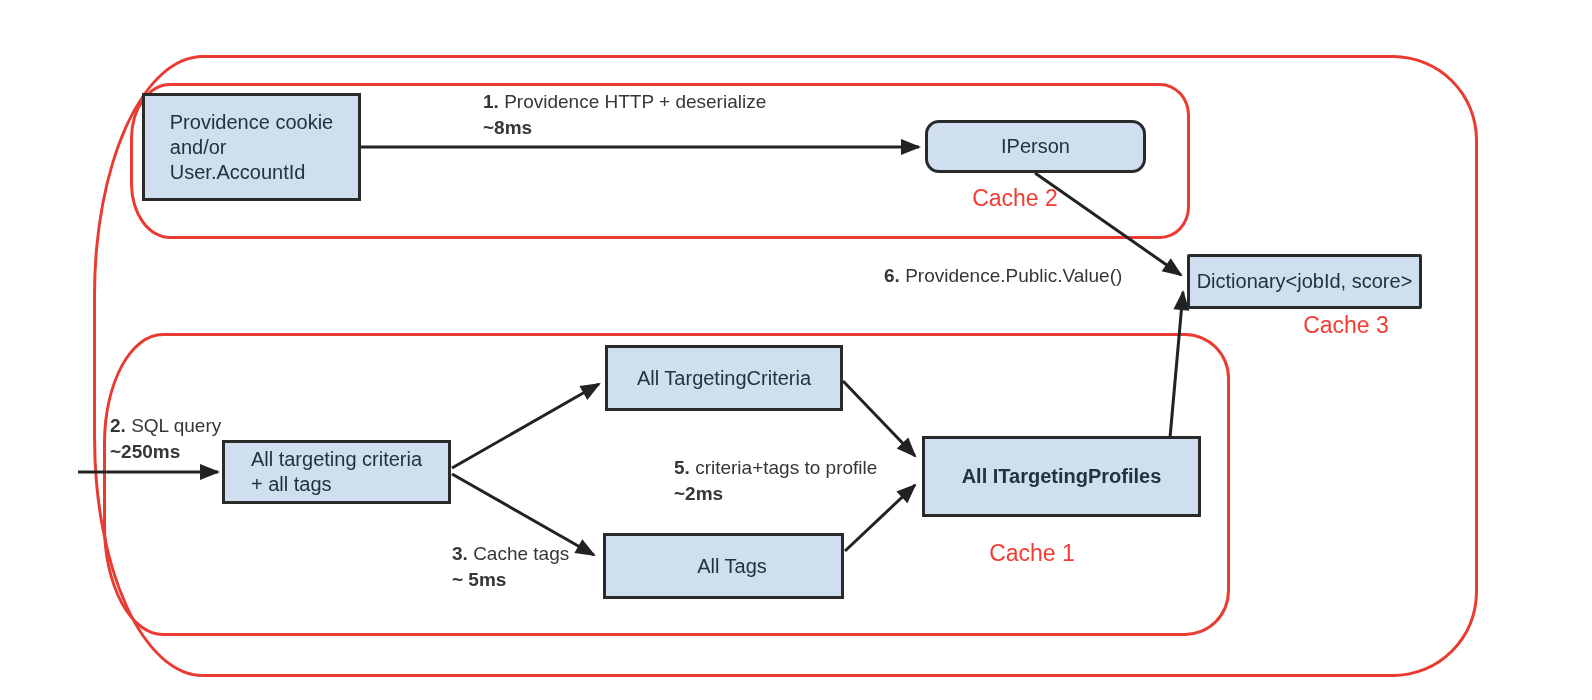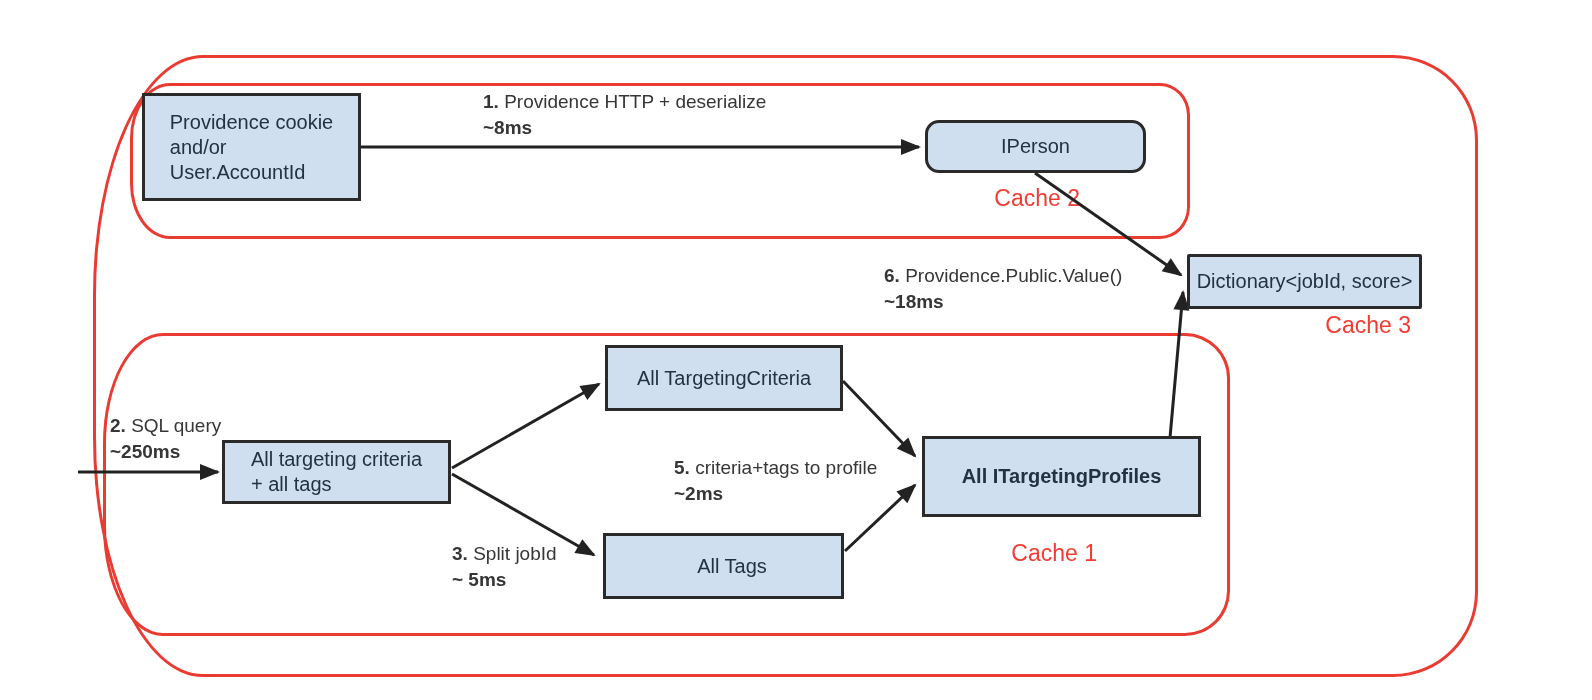--- a/index.html
+++ b/index.html
@@ -9,21 +9,21 @@
   }
   .region{
     position:absolute;box-sizing:border-box;
     border:3px solid var(--region_outline,#e93b32);
     background:transparent;
   }
   .region.outer{left:93px;top:55px;width:1385px;height:622px;border-radius:110px 85px 85px 110px / 240px 85px 85px 240px;}
   .region.c2{left:130px;top:83px;width:1060px;height:156px;border-radius:40px 30px 30px 40px / 55px 32px 32px 55px;}
   .region.c1{left:103px;top:333px;width:1127px;height:303px;border-radius:60px 45px 45px 60px / 110px 45px 45px 110px;}
   .cacheLabel{
-    position:absolute;width:130px;text-align:right;
+    position:absolute;width:130px;text-align:center;
     color:var(--cache_label,#f23c33);font-size:23px;line-height:24px;
   }
   .cacheLabel.c2{left:950px;top:186px;}
   .cacheLabel.c3{left:1281px;top:313px;}
   .cacheLabel.c1{left:967px;top:541px;}
   .node{
     position:absolute;box-sizing:border-box;
     background:var(--node_fill,#cfdff0);
     border:3px solid var(--node_border,#2a2a2a);
     display:flex;align-items:center;justify-content:center;
@@ -67,30 +67,29 @@
 
   <div class="elabel s1">
     <div><span class="num">1.</span> <span>Providence HTTP + deserialize</span></div>
     <div class="time">~8ms</div>
   </div>
   <div class="elabel s2">
     <div><span class="num">2.</span> <span>SQL query</span></div>
     <div class="time">~250ms</div>
   </div>
   <div class="elabel s3">
-    <div><span class="num">3.</span> <span>Split jobId</span></div>
+    <div><span class="num">3.</span> <span>Cache tags</span></div>
     <div class="time">~ 5ms</div>
   </div>
   <div class="elabel s5">
     <div><span class="num">5.</span> <span>criteria+tags to profile</span></div>
     <div class="time">~2ms</div>
   </div>
   <div class="elabel s6">
     <div><span class="num">6.</span> <span>Providence.Public.Value()</span></div>
-    <div class="time">~18ms</div>
   </div>
 
   <svg class="arrows">
     <defs>
       <marker id="ah" markerUnits="userSpaceOnUse" markerWidth="22" markerHeight="18" refX="19" refY="9" orient="auto">
         <path class="ah" d="M1,1 L21,9 L1,17 Z"></path>
       </marker>
     </defs>
     <line x1="361" y1="147" x2="919" y2="147" marker-end="url(#ah)"></line>
     <line x1="78" y1="472" x2="218" y2="472" marker-end="url(#ah)"></line>

